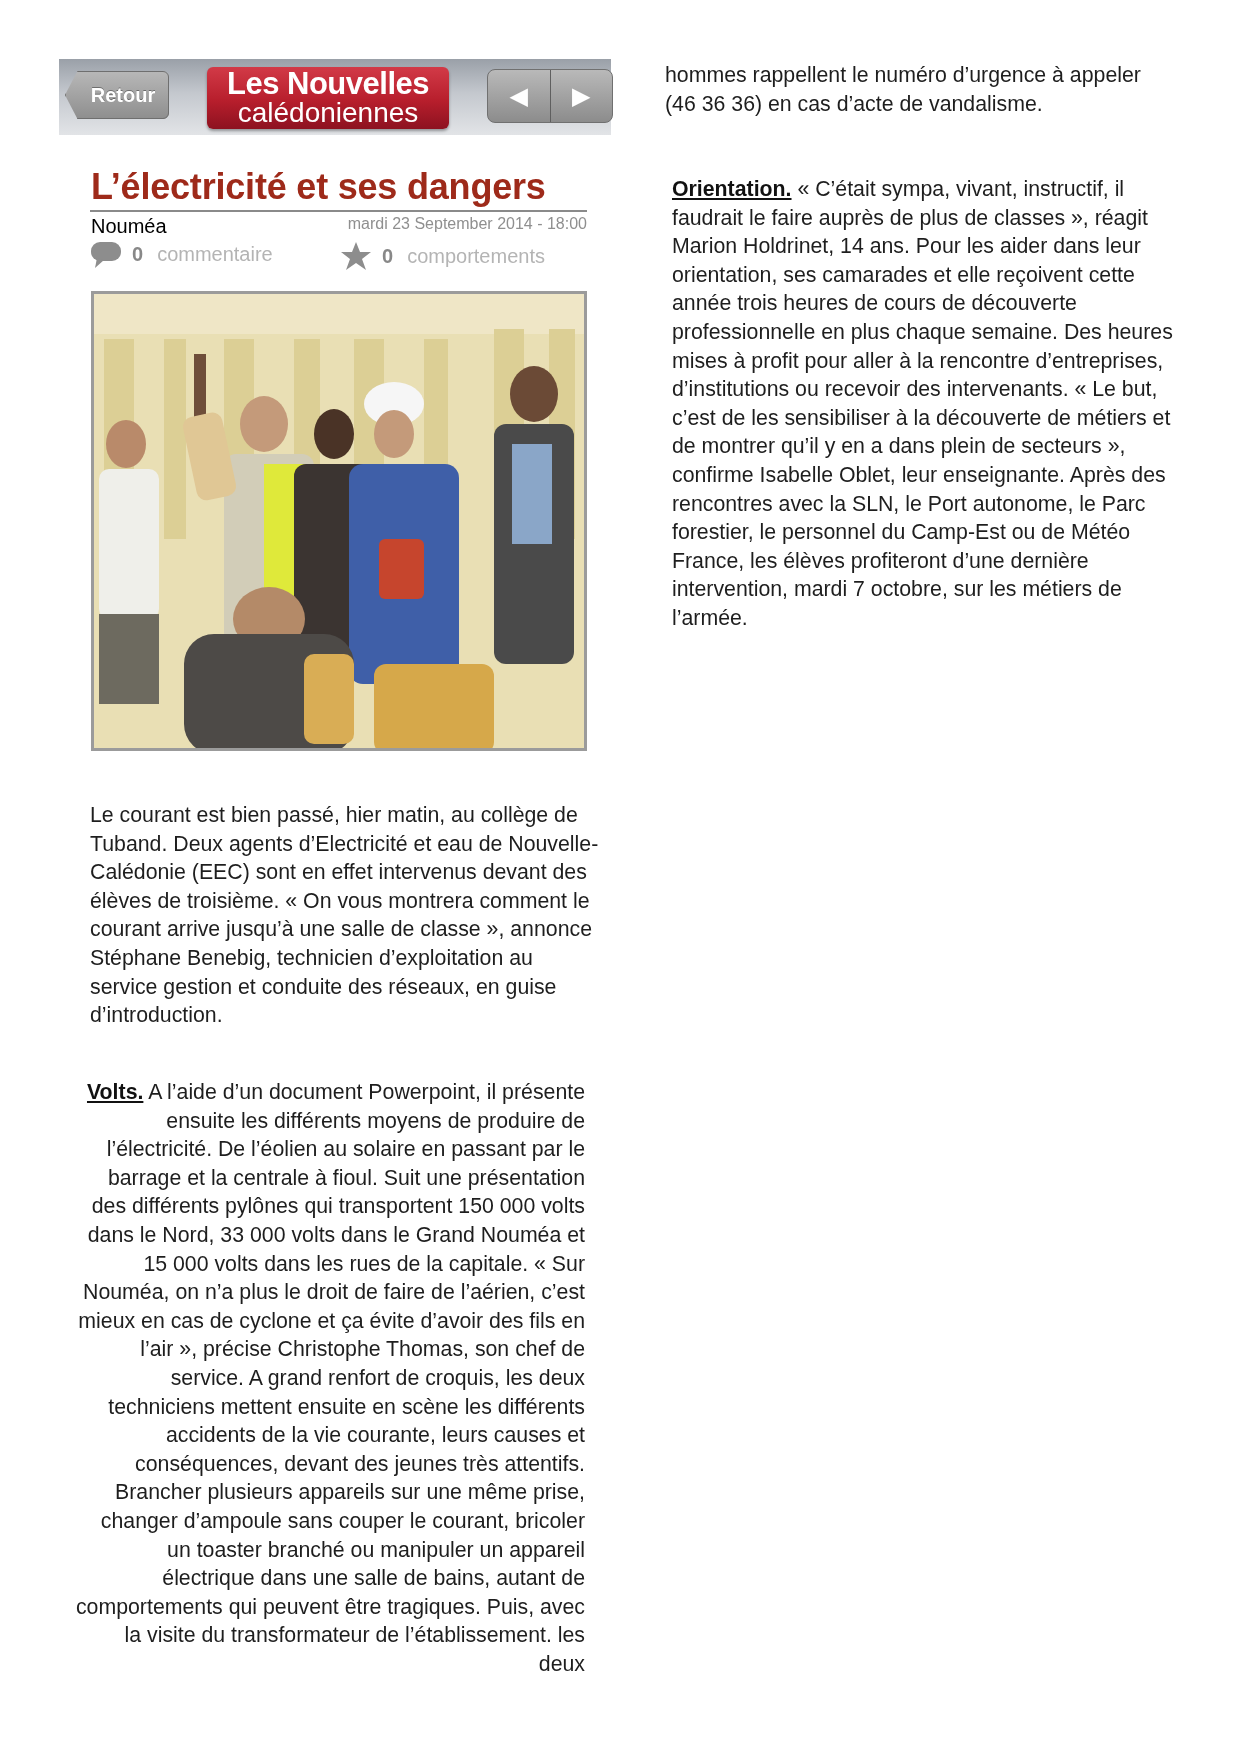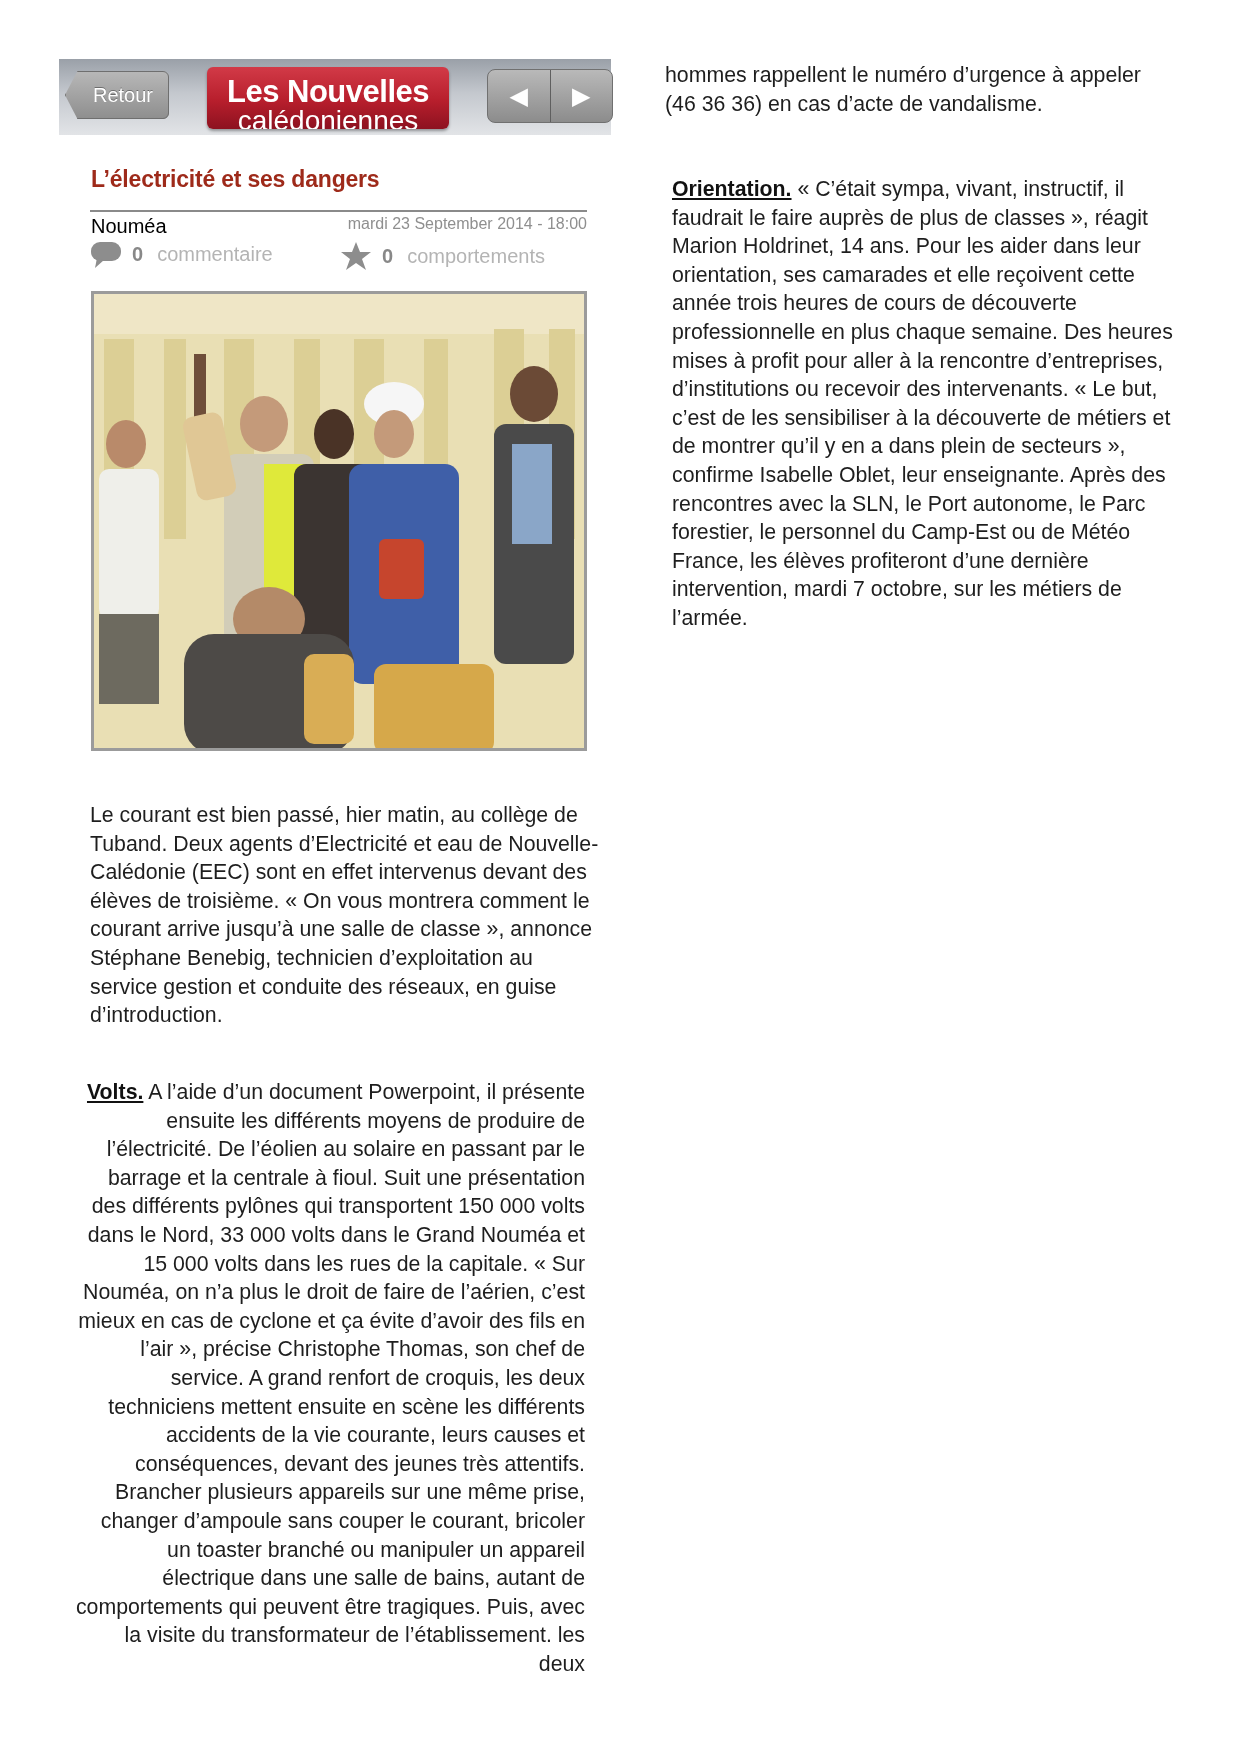--- a/index.html
+++ b/index.html
@@ -10,48 +10,48 @@
       position: absolute; left: 59px; top: 59px; width: 552px; height: 76px;
       background: linear-gradient(#9aa0a8 0%, #c4c8ce 45%, #e2e4e7 100%);
     }
     .back-btn {
       position: absolute; left: 6px; top: 12px; width: 104px; height: 48px;
       background: linear-gradient(#b8b8b8, #8e8e8e);
       clip-path: polygon(12% 0, 100% 0, 100% 100%, 12% 100%, 0 50%);
       border-radius: 6px;
       display: flex; align-items: center; justify-content: center;
       padding-left: 12px; box-sizing: border-box;
-      color: #fff; font-weight: normal; font-size: 20px; text-shadow: 0 -1px 0 rgba(0,0,0,0.35);
+      color: #fff; font-weight: bold; font-size: 20px; text-shadow: 0 -1px 0 rgba(0,0,0,0.35);
       cursor: pointer;
       text-align: center;
     }
     .back-btn::before {
       content: ""; position: absolute; inset: 0;
       border: 1px solid #6f6f6f; border-radius: 6px; pointer-events: none;
     }
     .logo {
       position: absolute; left: 148px; top: 8px; width: 242px; height: 62px;
       background: linear-gradient(#d23a47 0%, #b71e2c 55%, #8d1220 100%);
       border-radius: 6px; box-shadow: 0 2px 3px rgba(0,0,0,0.35);
       color: #fff; text-align: center; overflow: hidden;
     }
-    .logo .l1 { display: block; font-weight: bold; font-size: 31px; line-height: 30px; margin-top: 10px; letter-spacing: -0.5px; }
+    .logo .l1 { display: block; font-weight: bold; font-size: 31px; line-height: 30px; margin-top: 2px; letter-spacing: -0.5px; }
     .logo .l2 { display: block; font-size: 28px; line-height: 28px; letter-spacing: 0px; }
     .nav-seg {
       position: absolute; left: 428px; top: 10px; width: 124px; height: 52px;
       border: 1px solid #707070; border-radius: 8px; overflow: hidden;
       display: flex; background: linear-gradient(#b9b9b9, #8c8c8c);
     }
     .nav-seg .seg { flex: 1; display: flex; align-items: center; justify-content: center; color: #fff; font-size: 24px; cursor: pointer; }
     .nav-seg .seg + .seg { border-left: 1px solid #5f5f5f; }
 
     
     .title {
       position: absolute; left: 91px; top: 166px; margin: 0;
-      font-size: 23px; font-weight: bold; color: #9e2a1a; letter-spacing: -0.2px;
+      font-size: 36px; font-weight: bold; color: #9e2a1a; letter-spacing: -0.2px;
     }
     .rule { position: absolute; left: 90px; top: 210px; width: 497px; height: 2px; background: #8a8a8a; }
     .meta-place { position: absolute; left: 91px; top: 215px; font-size: 20px; color: #000000; }
     .meta-date { position: absolute; right: 652px; top: 215px; font-size: 16px; color: #8f8f8f; }
     .stats-row { position: absolute; left: 90px; top: 240px; width: 500px; height: 32px; font-size: 20px; }
     .stat { position: absolute; top: 0; display: flex; align-items: center; }
     .stat .count { font-weight: bold; color: #888; margin: 0 14px 0 10px; }
     .stat .lbl { color: #b4b4b4; }
     .stat-comments { left: 0; }
     .stat-reco { left: 250px; }

